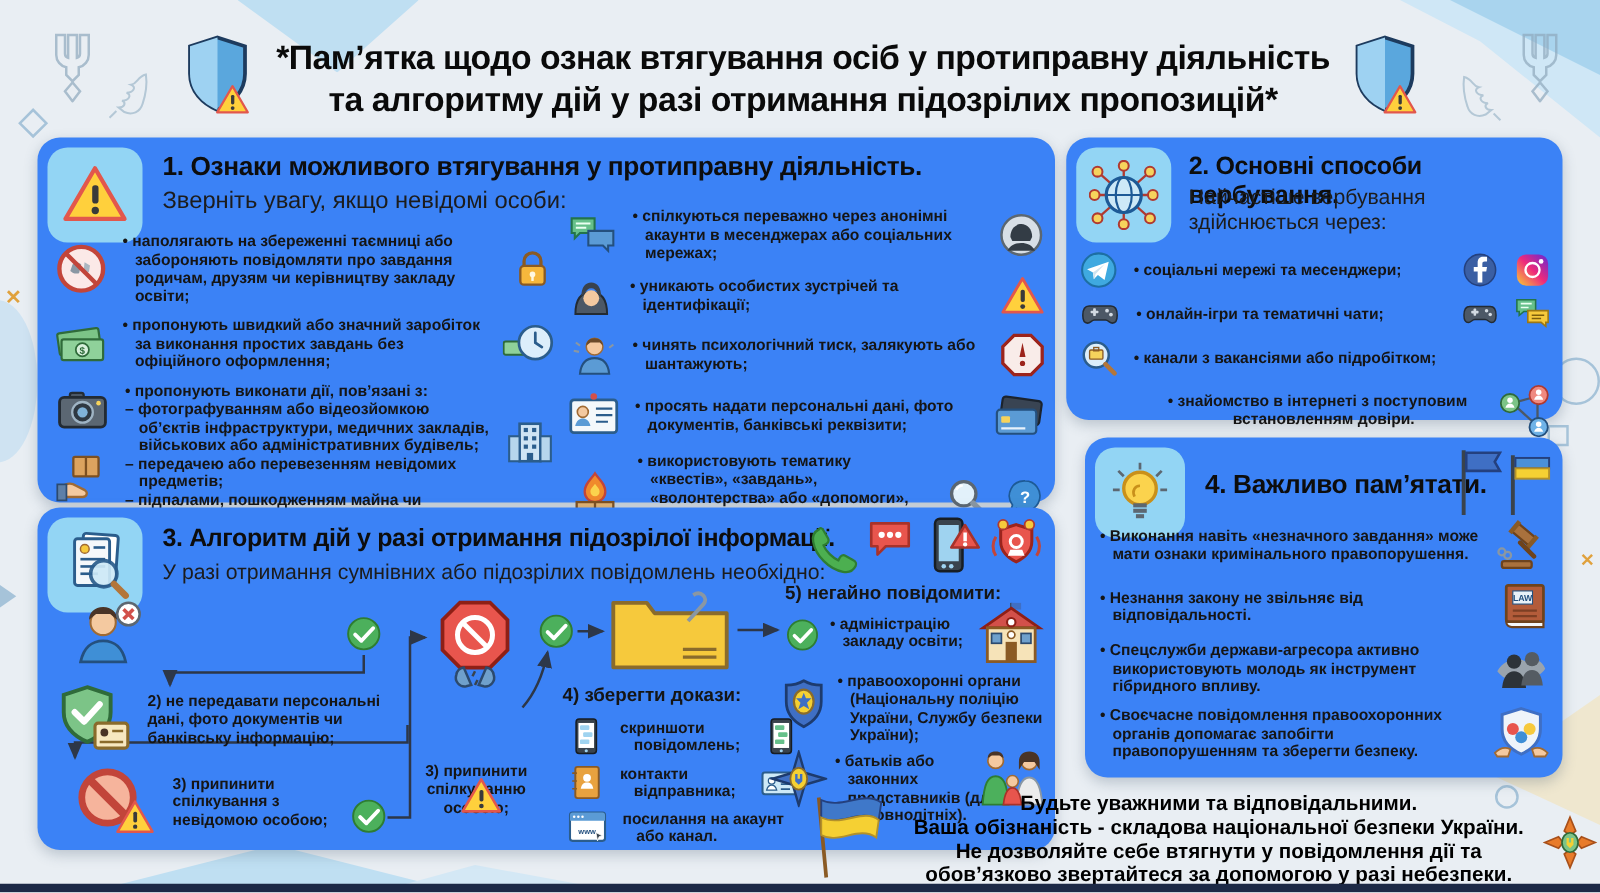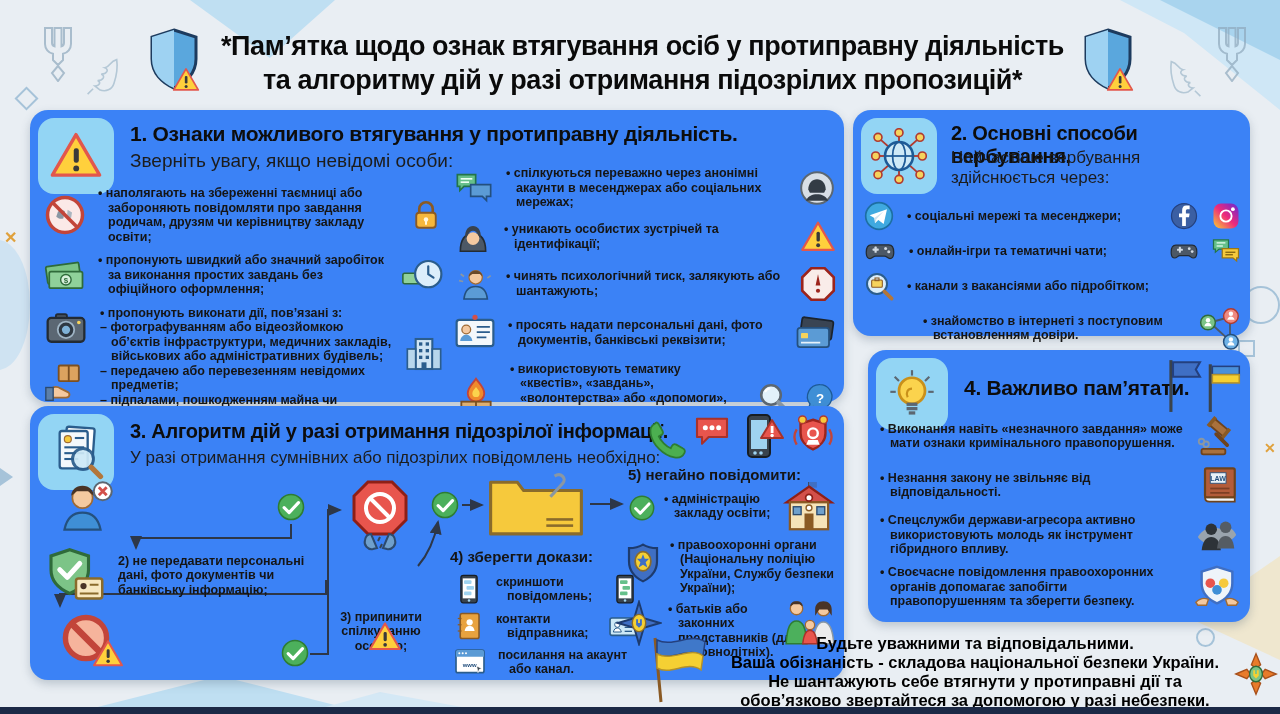--- a/index.html
+++ b/index.html
@@ -687,21 +687,21 @@
             <use href="#cy2"></use>
           </svg>
       </div>
       <div class="brow">
         <svg class="ic" width="32" height="32">
             <use href="#vac"></use>
           </svg>
         <div class="bt">канали з вакансіями або підробітком;</div>
       </div>
       <div class="brow">
-        <div class="bt" style="margin-left:60px;">знайомство в інтернеті з поступовим встановленням довіри.</div>
+        <div class="bt" style="margin-left:60px;text-align:center;">знайомство в інтернеті з поступовим встановленням довіри.</div>
         <svg class="ic" width="44" height="44">
             <use href="#pn"></use>
           </svg>
       </div>
     </div>
   </div>
 
   <div class="card" style="left:868px;top:350px;width:382px;height:272px;">
     <div class="tile" style="width:72px;height:72px;">
         <svg class="ic" width="52" height="52">
@@ -789,20 +789,21 @@
         <use href="#si"></use>
       </svg>
     <div class="abs ft" style="left:88px;top:148px;width:208px;">2) не передавати персональні дані, фото документів чи банківську інформацію;</div>
 
     <svg class="ic abs" style="left:30px;top:206px;" width="52" height="52">
         <use href="#pr"></use>
       </svg>
     <svg class="ic abs" style="left:62px;top:232px;" width="32" height="32">
         <use href="#wt"></use>
       </svg>
+    <div class="abs ft" style="left:108px;top:214px;width:150px;">3) припинити спілкування з невідомою особою;</div>
     <svg class="ic abs" style="left:250px;top:232px;" width="30" height="30">
         <use href="#ck"></use>
       </svg>
 
     <svg class="ic abs" style="left:318px;top:74px;" width="64" height="78">
         <use href="#st"></use>
       </svg>
     <div class="abs ft" style="left:296px;top:158px;width:110px;text-align:center;margin-top:46px;">3) припинити спілкуванню особою;</div>
     <svg class="ic abs" style="left:338px;top:214px;" width="34" height="34">
         <use href="#wt"></use>
@@ -860,21 +861,21 @@
         <use href="#fm"></use>
       </svg>
   </div>
 
   <svg class="ic abs" style="left:645px;top:634px;" width="64" height="72">
       <use href="#uf"></use>
     </svg>
   <div class="footer-text">
     <div>Будьте уважними та відповідальними.</div>
     <div>Ваша обізнаність - складова національної безпеки України.</div>
-    <div>Не шантажують себе втягнути у протиправні дії та</div>
+    <div>Не дозволяйте себе втягнути у повідомлення дії та</div>
     <div>обов’язково звертайтеся за допомогою у разі небезпеки.</div>
   </div>
   <svg class="ic abs" style="left:1234px;top:652px;" width="44" height="44">
       <use href="#sx"></use>
     </svg>
 
   <div class="abs" style="left:0;bottom:0;width:1280px;height:7px;background:#1c2946;"></div>
 </div>
 
 </body></html>

